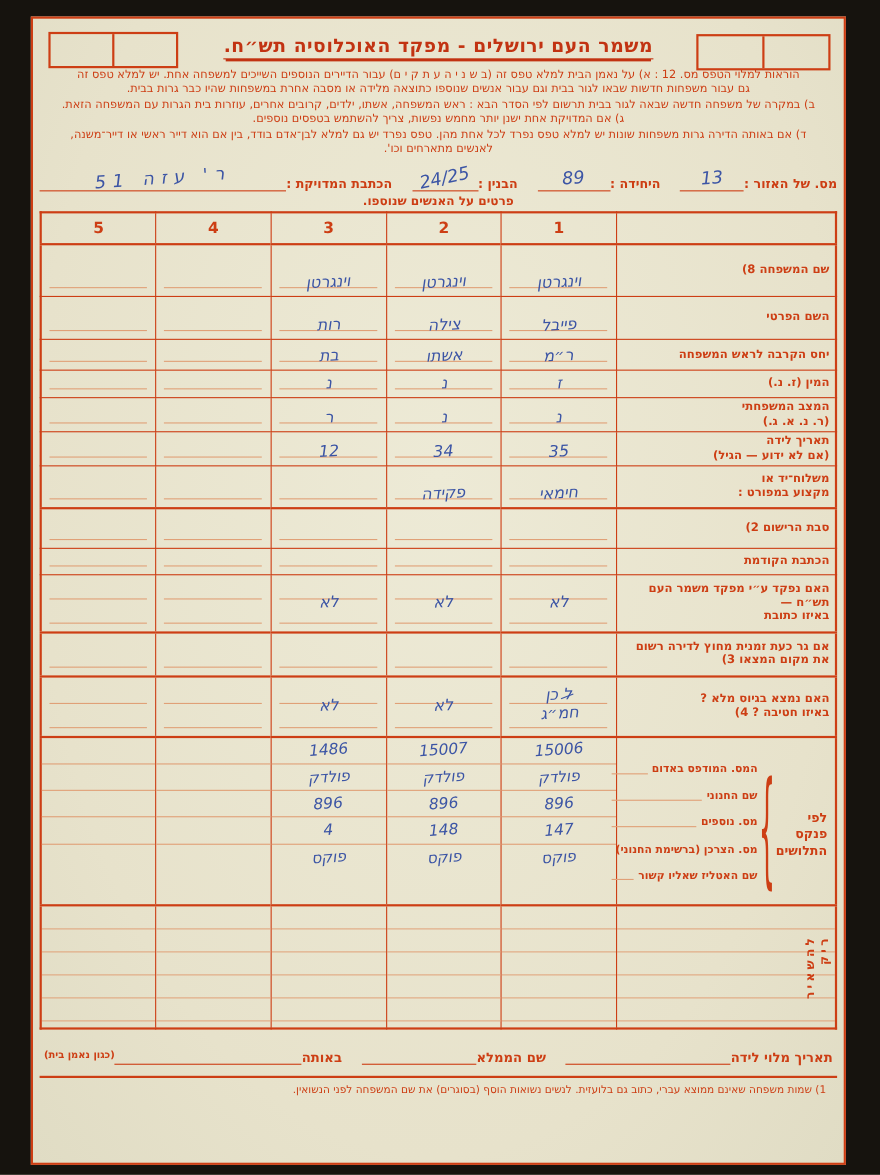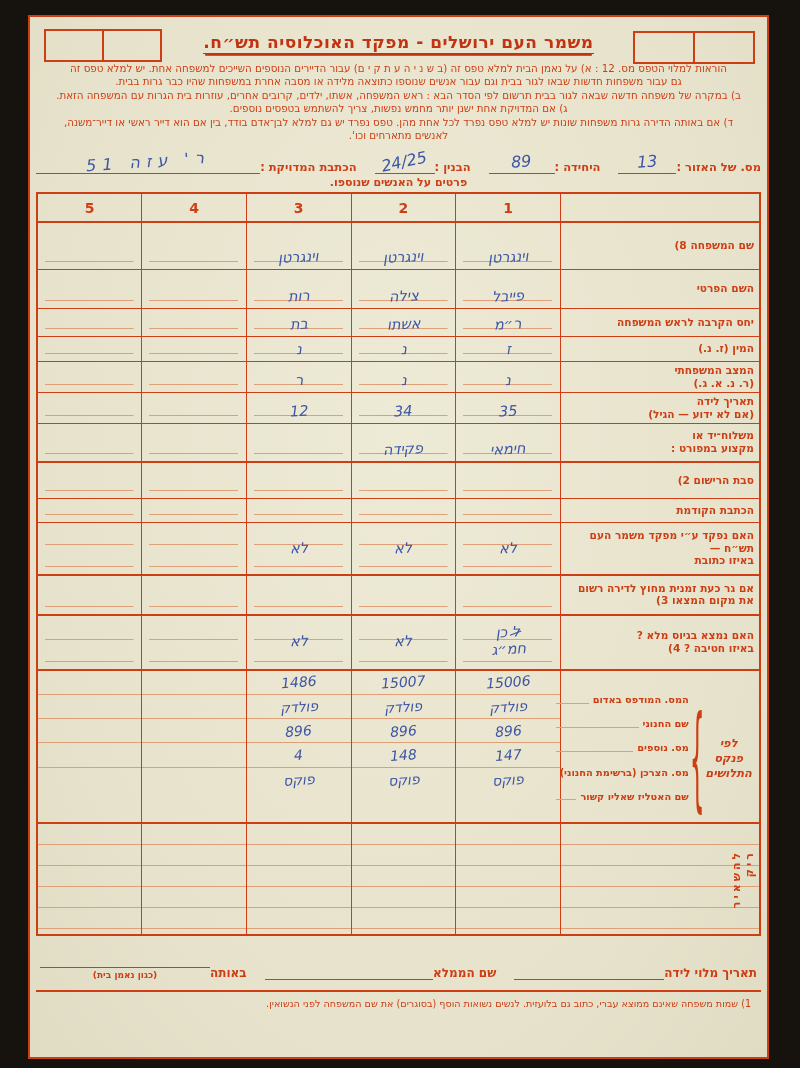--- a/index.html
+++ b/index.html
@@ -65,42 +65,42 @@
       background-image:linear-gradient(var(--line),var(--line)),linear-gradient(var(--line),var(--line));
       background-size:86% 1px,86% 1px;
       background-position:center calc(100% - 7px),center calc(100% - 29px);}
   .strk{position:relative;display:inline-block;}
   .strk::after{content:"";position:absolute;left:-2px;right:-2px;top:55%;
                border-top:1.6px solid var(--blue);transform:rotate(-18deg);}
   
   tr.rbr td{height:121px;vertical-align:top;}
   .brwrap{display:flex;height:100%;align-items:stretch;padding:0 2px;}
   .grp{width:62px;display:flex;align-items:center;justify-content:center;
-       font-size:11.5px;font-weight:bold;text-align:center;line-height:15px;white-space:pre-line;font-style:italic;}
+       font-size:11.5px;font-weight:bold;text-align:right;line-height:15px;white-space:pre-line;}
   .brace{width:20px;display:flex;align-items:center;justify-content:center;overflow:visible;}
   .brace span{font-size:26px;transform:scale(.9,4.4);display:inline-block;font-weight:400;}
   .sublbls{flex:1;display:flex;flex-direction:column;}
   .bl{height:24.2px;display:flex;align-items:flex-end;font-size:9.8px;font-weight:bold;}
   .bl .t{padding-bottom:3px;white-space:nowrap;}
   .bl .ld{flex:1;border-bottom:1px solid var(--line);margin:0 4px 6px 2px;}
   .bvcol{display:flex;flex-direction:column;height:100%;}
   .bv{height:24.2px;border-bottom:1px solid var(--line);display:flex;
       align-items:center;justify-content:center;}
   .bv:last-child{border-bottom:none;}
   .bv .hw{font-size:14px;display:inline-block;transform:rotate(-4deg);}
   
   tr.rempty td{height:112px;
      background-image:repeating-linear-gradient(to bottom,transparent 0 20px,var(--line) 20px 21px);}
   .rotnote{position:absolute;right:3px;top:50%;transform:translateY(-50%) rotate(180deg);
            writing-mode:vertical-rl;font-size:11px;font-weight:bold;letter-spacing:3px;color:var(--red);}
   
   #sigline{display:flex;align-items:flex-end;font-size:12px;font-weight:bold;
            margin:14px 4px 0 4px;}
   #sigline .blank{height:18px;}
-  .hintcol{display:flex;flex-direction:column;align-items:center;}
+  .hintcol{display:flex;flex-direction:row;align-items:center;}
   .hint{font-size:9px;font-weight:bold;margin-top:2px;}
   .hr1{border-top:2px solid var(--red);margin-top:10px;}
   #footnotes{font-size:9.6px;line-height:13px;font-weight:500;margin:5px 10px 0 4px;}
   #footnotes div{white-space:nowrap;overflow:hidden;}
   .sp{display:inline-block;width:18px;}
 </style>
 </head>
 <body>
 
 <div id="page">

